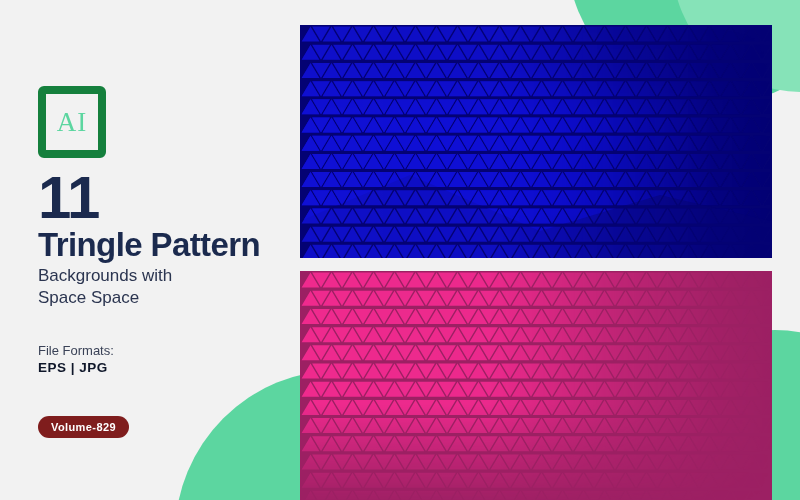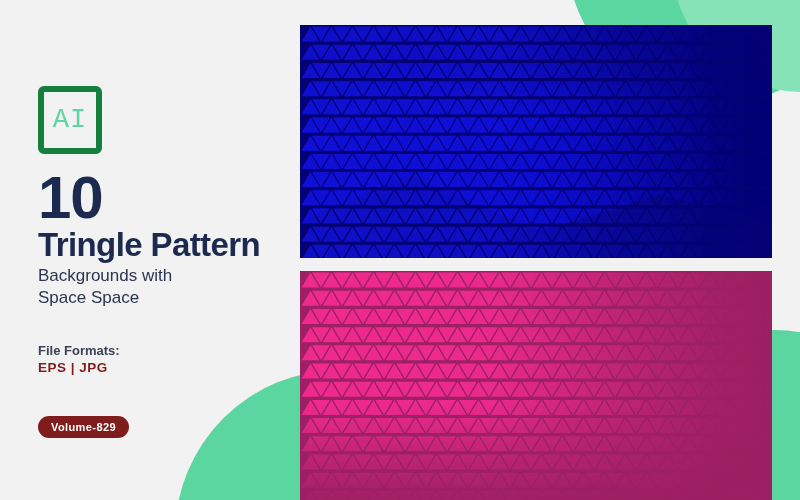--- a/index.html
+++ b/index.html
@@ -16,48 +16,48 @@
   #deco-circle-tr-back{width:300px;height:300px;left:567px;top:-196px;background:#5cd6a0;}
   #deco-circle-tr-front{width:260px;height:260px;left:672px;top:-168px;background:#86e3b8;}
   #deco-circle-bl{width:330px;height:330px;left:175px;top:370px;background:#5cd6a0;}
   #deco-circle-br{width:270px;height:270px;left:640px;top:330px;background:#5cd6a0;}
 
   
   .left-col{position:absolute;left:38px;top:0;width:265px;height:500px;z-index:6;}
 
   #ai-badge{
     position:absolute;left:0;top:86px;width:52px;height:56px;
-    border:6px solid #15803d;border-radius:6px;
+    border:8px solid #15803d;border-radius:6px;
     display:flex;align-items:center;justify-content:center;
     color:#5cd6a0;font-size:27px;font-weight:400;letter-spacing:1px;
-    font-family:Liberation Mono, monospace;
+    font-family:Liberation Serif, serif;
   }
 
   #count-number{
     position:absolute;left:0;top:168px;
     font-size:60px;line-height:60px;font-weight:bold;color:#1b2a4e;
     letter-spacing:-1px;
   }
   #main-title{
     position:absolute;left:0;top:228px;
     font-size:33px;line-height:34px;font-weight:bold;color:#1b2a4e;
     letter-spacing:-0.6px;white-space:nowrap;
   }
   #subtitle{
     position:absolute;left:0;top:265px;width:240px;
     font-size:17px;line-height:22px;font-weight:normal;color:#2b3550;
   }
 
   #file-formats-label{
     position:absolute;left:0;top:343px;
-    font-size:13px;color:#3a4257;font-weight:bold;
+    font-size:13px;color:#3a4257;font-weight:normal;
   }
   #file-formats-value{
     position:absolute;left:0;top:360px;
-    font-size:13.5px;color:#7f1d1d;font-weight:bold;letter-spacing:0.5px;
+    font-size:13.5px;color:#0f172a;font-weight:bold;letter-spacing:0.5px;
   }
 
   #volume-badge{
     position:absolute;left:0;top:416px;
     background:#7f1d1d;color:#ffffff;
     padding:5px 13px;border-radius:11px;
     font-size:11px;font-weight:bold;letter-spacing:0.4px;
   }
 
   
@@ -73,21 +73,21 @@
 
   <div class="deco" id="deco-circle-tr-back"></div>
   <div class="deco" id="deco-circle-tr-front"></div>
   <div class="deco" id="deco-circle-bl"></div>
   <div class="deco" id="deco-circle-br"></div>
 
   <div class="left-col">
 
     <div id="ai-badge">AI</div>
 
-    <div id="count-number">10</div>
+    <div id="count-number">11</div>
 
     <div id="main-title">Tringle Pattern</div>
 
     <div id="subtitle" style="white-space:pre-line;">Backgrounds with
 Space Space</div>
 
     <div id="file-formats-label">File Formats:</div>
 
     <div id="file-formats-value">EPS  |  JPG</div>
 

